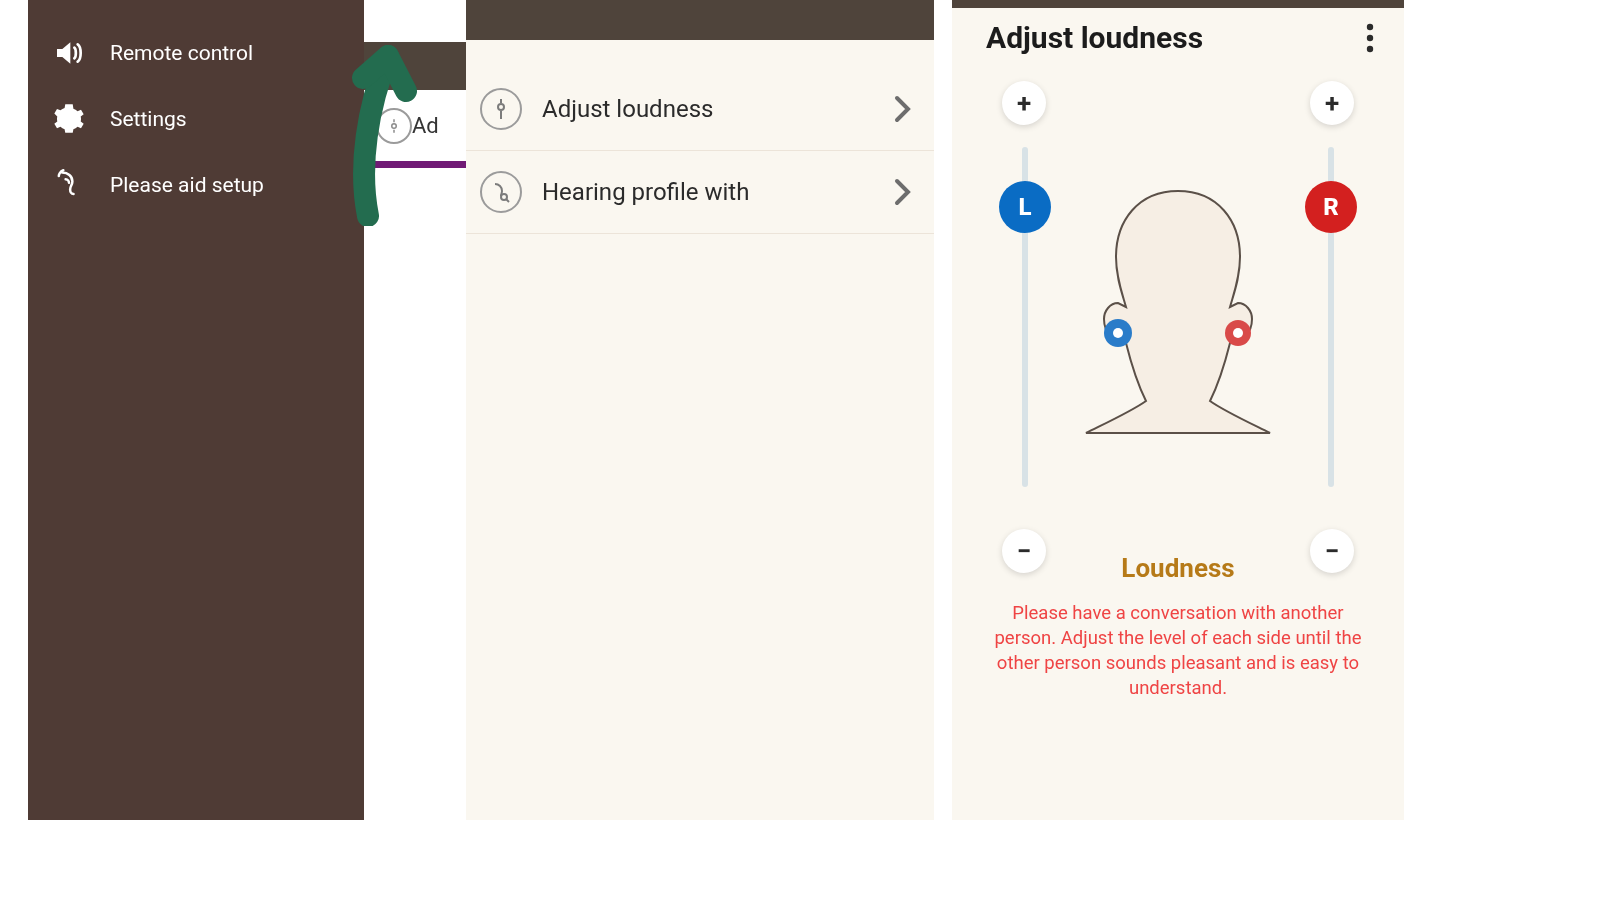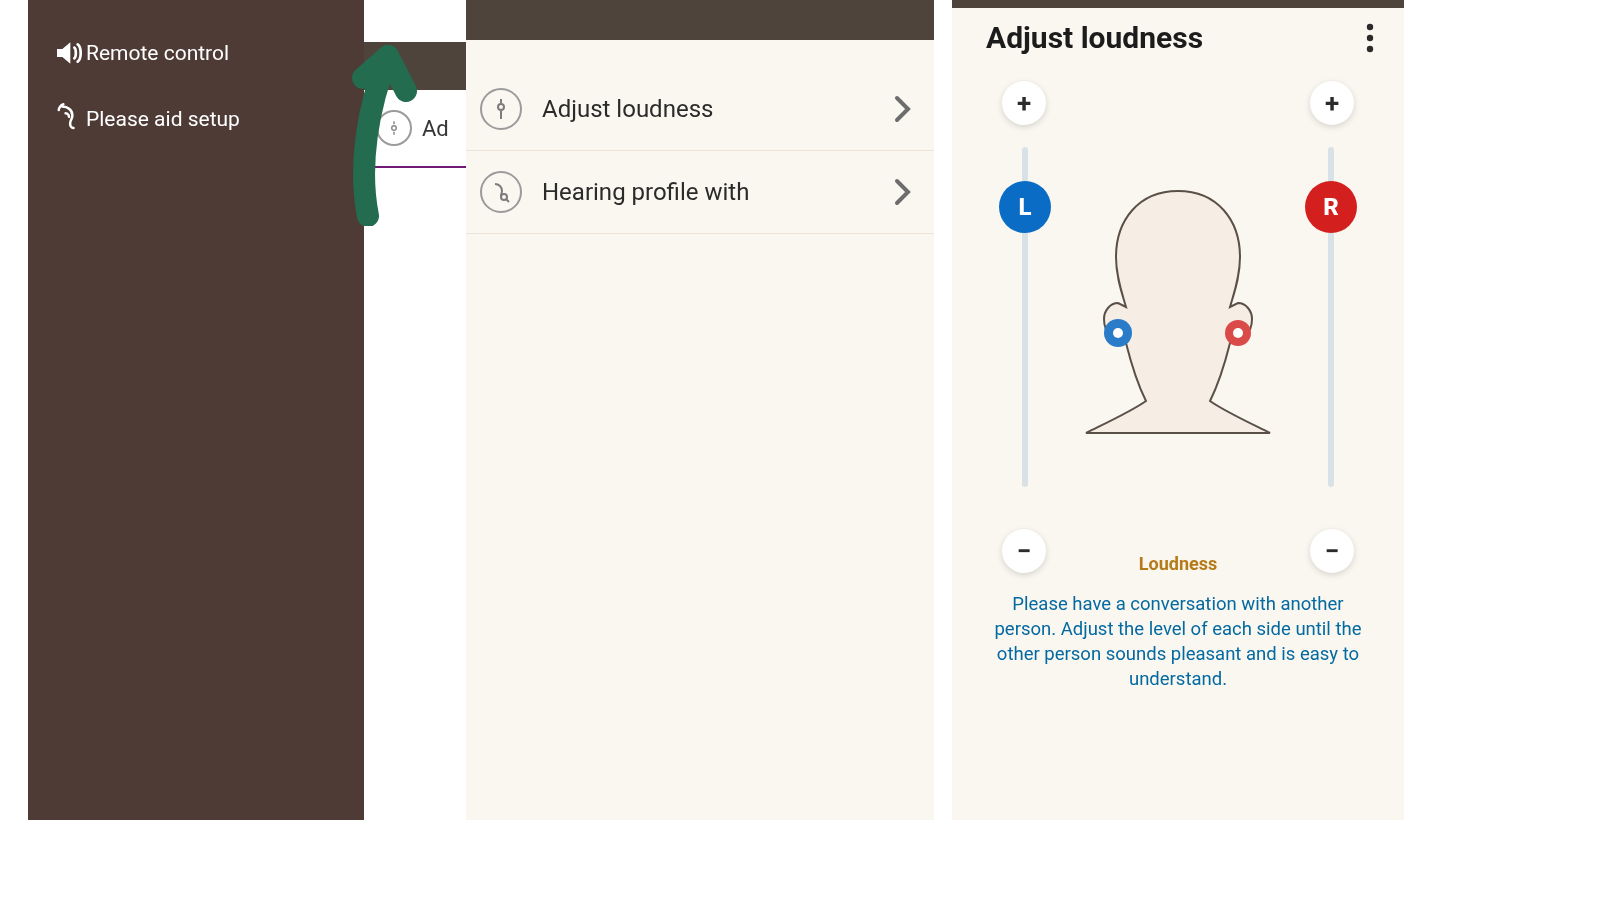--- a/index.html
+++ b/index.html
@@ -3,26 +3,26 @@
 <meta charset="utf-8">
 <style>
 * { box-sizing: border-box; margin:0; padding:0; font-family: -apple-system, BlinkMacSystemFont, "Segoe UI", Roboto, Helvetica, Arial, sans-serif; }
 body { background:#fff; width:1600px; height:900px; overflow:hidden; position:relative; }
 .stage { position:absolute; left:28px; top:0; width:1374px; height:820px; }
 
 
 .panel1 { position:absolute; left:0; top:0; width:420px; height:820px; }
 .peek { position:absolute; left:336px; top:42px; width:112px; height:778px; background:#ffffff; border-top-left-radius:0; }
 .peek-top { height:48px; background:#4f443b; }
-.peek-row { height:78px; border-bottom:2px solid #701a75; display:flex; align-items:center; padding-left:12px; gap:10px; color:#333; }
+.peek-row { height:78px; border-bottom:7px solid #701a75; display:flex; align-items:center; padding-left:12px; color:#333; }
 .peek-ico { width:36px; height:36px; border:2px solid #9b9b9b; border-radius:50%; display:flex; align-items:center; justify-content:center; }
 .peek-row span.txt { font-size:22px; color:#353535; }
 .drawer { position:absolute; left:0; top:0; width:336px; height:820px; background:#4f3b35; color:#fff; padding:20px 0; }
 .hamb { position:absolute; right:-44px; top:6px; width:44px; height:44px; display:flex; align-items:center; justify-content:center; cursor:pointer; }
-.drawer-item { display:flex; align-items:center; padding:16px 24px; font-size:21px; cursor:pointer; }
+.drawer-item { display:flex; align-items:center; gap:24px; padding:16px 24px; font-size:21px; cursor:pointer; }
 .drawer-item .ico { width:34px; height:34px; display:flex; align-items:center; justify-content:center; }
 .arrow-annot { position:absolute; left:280px; top:36px; width:110px; height:190px; pointer-events:none; }
 
 
 .panel2 { position:absolute; left:438px; top:0; width:468px; height:820px; background:#faf7f0; }
 .panel2 .top { height:40px; background:#4f443b; }
 .list { margin-top:28px; }
 .list-row { display:flex; align-items:center; justify-content:space-between; padding:20px 22px 20px 14px; border-bottom:1px solid #ece4d9; cursor:pointer; }
 .list-row .lead { display:flex; align-items:center; gap:20px; }
 .list-row .circ { width:42px; height:42px; border:2px solid #9b9b9b; border-radius:50%; display:flex; align-items:center; justify-content:center; }
@@ -31,22 +31,22 @@
 
 .panel3 { position:absolute; left:924px; top:0; width:452px; height:820px; background:#faf7f0; }
 .panel3 .bar { height:8px; background:#4f443b; }
 .panel3 .hdr { display:flex; align-items:center; justify-content:space-between; padding:12px 30px 4px 34px; }
 .panel3 .hdr h1 { font-size:30px; font-weight:700; color:#1c1c1c; }
 .ctl-area { position:relative; height:470px; margin-top:22px; }
 .pmbtn { width:44px; height:44px; border-radius:50%; background:#fff; box-shadow:0 2px 6px rgba(0,0,0,0.15); display:flex; align-items:center; justify-content:center; font-size:26px; font-weight:700; color:#2b2b2b; cursor:pointer; position:absolute; }
 .track { position:absolute; width:6px; background:#d8e2e6; border-radius:3px; }
 .knob { position:absolute; width:52px; height:52px; border-radius:50%; display:flex; align-items:center; justify-content:center; color:#fff; font-weight:800; font-size:24px; cursor:grab; }
 .head-svg { position:absolute; left:94px; top:102px; }
-.sect-title { text-align:center; font-size:18px; font-weight:700; color:#b67a18; margin-top:2px; }
-.instr { text-align:center; font-size:18.5px; line-height:1.35; color:#0369a1; padding:18px 32px 0 32px; }
+.sect-title { text-align:center; font-size:26px; font-weight:700; color:#b67a18; margin-top:2px; }
+.instr { text-align:center; font-size:18.5px; line-height:1.35; color:#ef4444; padding:18px 32px 0 32px; }
 svg { display:block; }
 </style>
 </head>
 <body>
 
 <div class="stage">
 
   <div class="panel1">
     <div class="peek">
       <div class="peek-top"></div>
@@ -73,20 +73,28 @@
 
       <div class="drawer-item">
         <span class="ico">
           <svg width="32" height="32" viewBox="0 0 24 24" fill="#fff">
               <path d="M3 9v6h4l6 5V4L7 9H3z"></path>
               <path d="M16 8c1.5 1 1.5 7 0 8" fill="none" stroke="#fff" stroke-width="2" stroke-linecap="round"></path>
               <path d="M18.5 5.5c3 2 3 11 0 13" fill="none" stroke="#fff" stroke-width="2" stroke-linecap="round"></path>
             </svg>
         </span>
         <span>Remote control</span>
+      </div>
+      <div class="drawer-item">
+        <span class="ico">
+          <svg width="32" height="32" viewBox="0 0 24 24" fill="#fff">
+              <path d="M12 8a4 4 0 100 8 4 4 0 000-8zm9 4a8.9 8.9 0 00-.2-1.8l2.2-1.7-2-3.4-2.6 1a9 9 0 00-3.1-1.8L14.8 1H9.2l-.5 2.7A9 9 0 005.6 5.5l-2.6-1-2 3.4L3.2 10.2A9 9 0 003 12c0 .6.1 1.2.2 1.8L1 15.5l2 3.4 2.6-1a9 9 0 003.1 1.8l.5 2.7h5.6l.5-2.7a9 9 0 003.1-1.8l2.6 1 2-3.4-2.2-1.7c.1-.6.2-1.2.2-1.8z"></path>
+            </svg>
+        </span>
+        <span>Settings</span>
       </div>
       <div class="drawer-item">
         <span class="ico">
           <svg width="28" height="34" viewBox="0 0 24 30" fill="none" stroke="#fff" stroke-width="2.2" stroke-linecap="round">
               <path d="M6 4c5 0 9 3 9 8 0 3-2 4-2 7 0 2 1 4 3 4"></path>
               <path d="M9 10c2 0 3 2 3 3"></path>
               <path d="M3 7c0-1 1-4 4-5"></path>
             </svg>
         </span>
         <span>Please aid setup</span>

